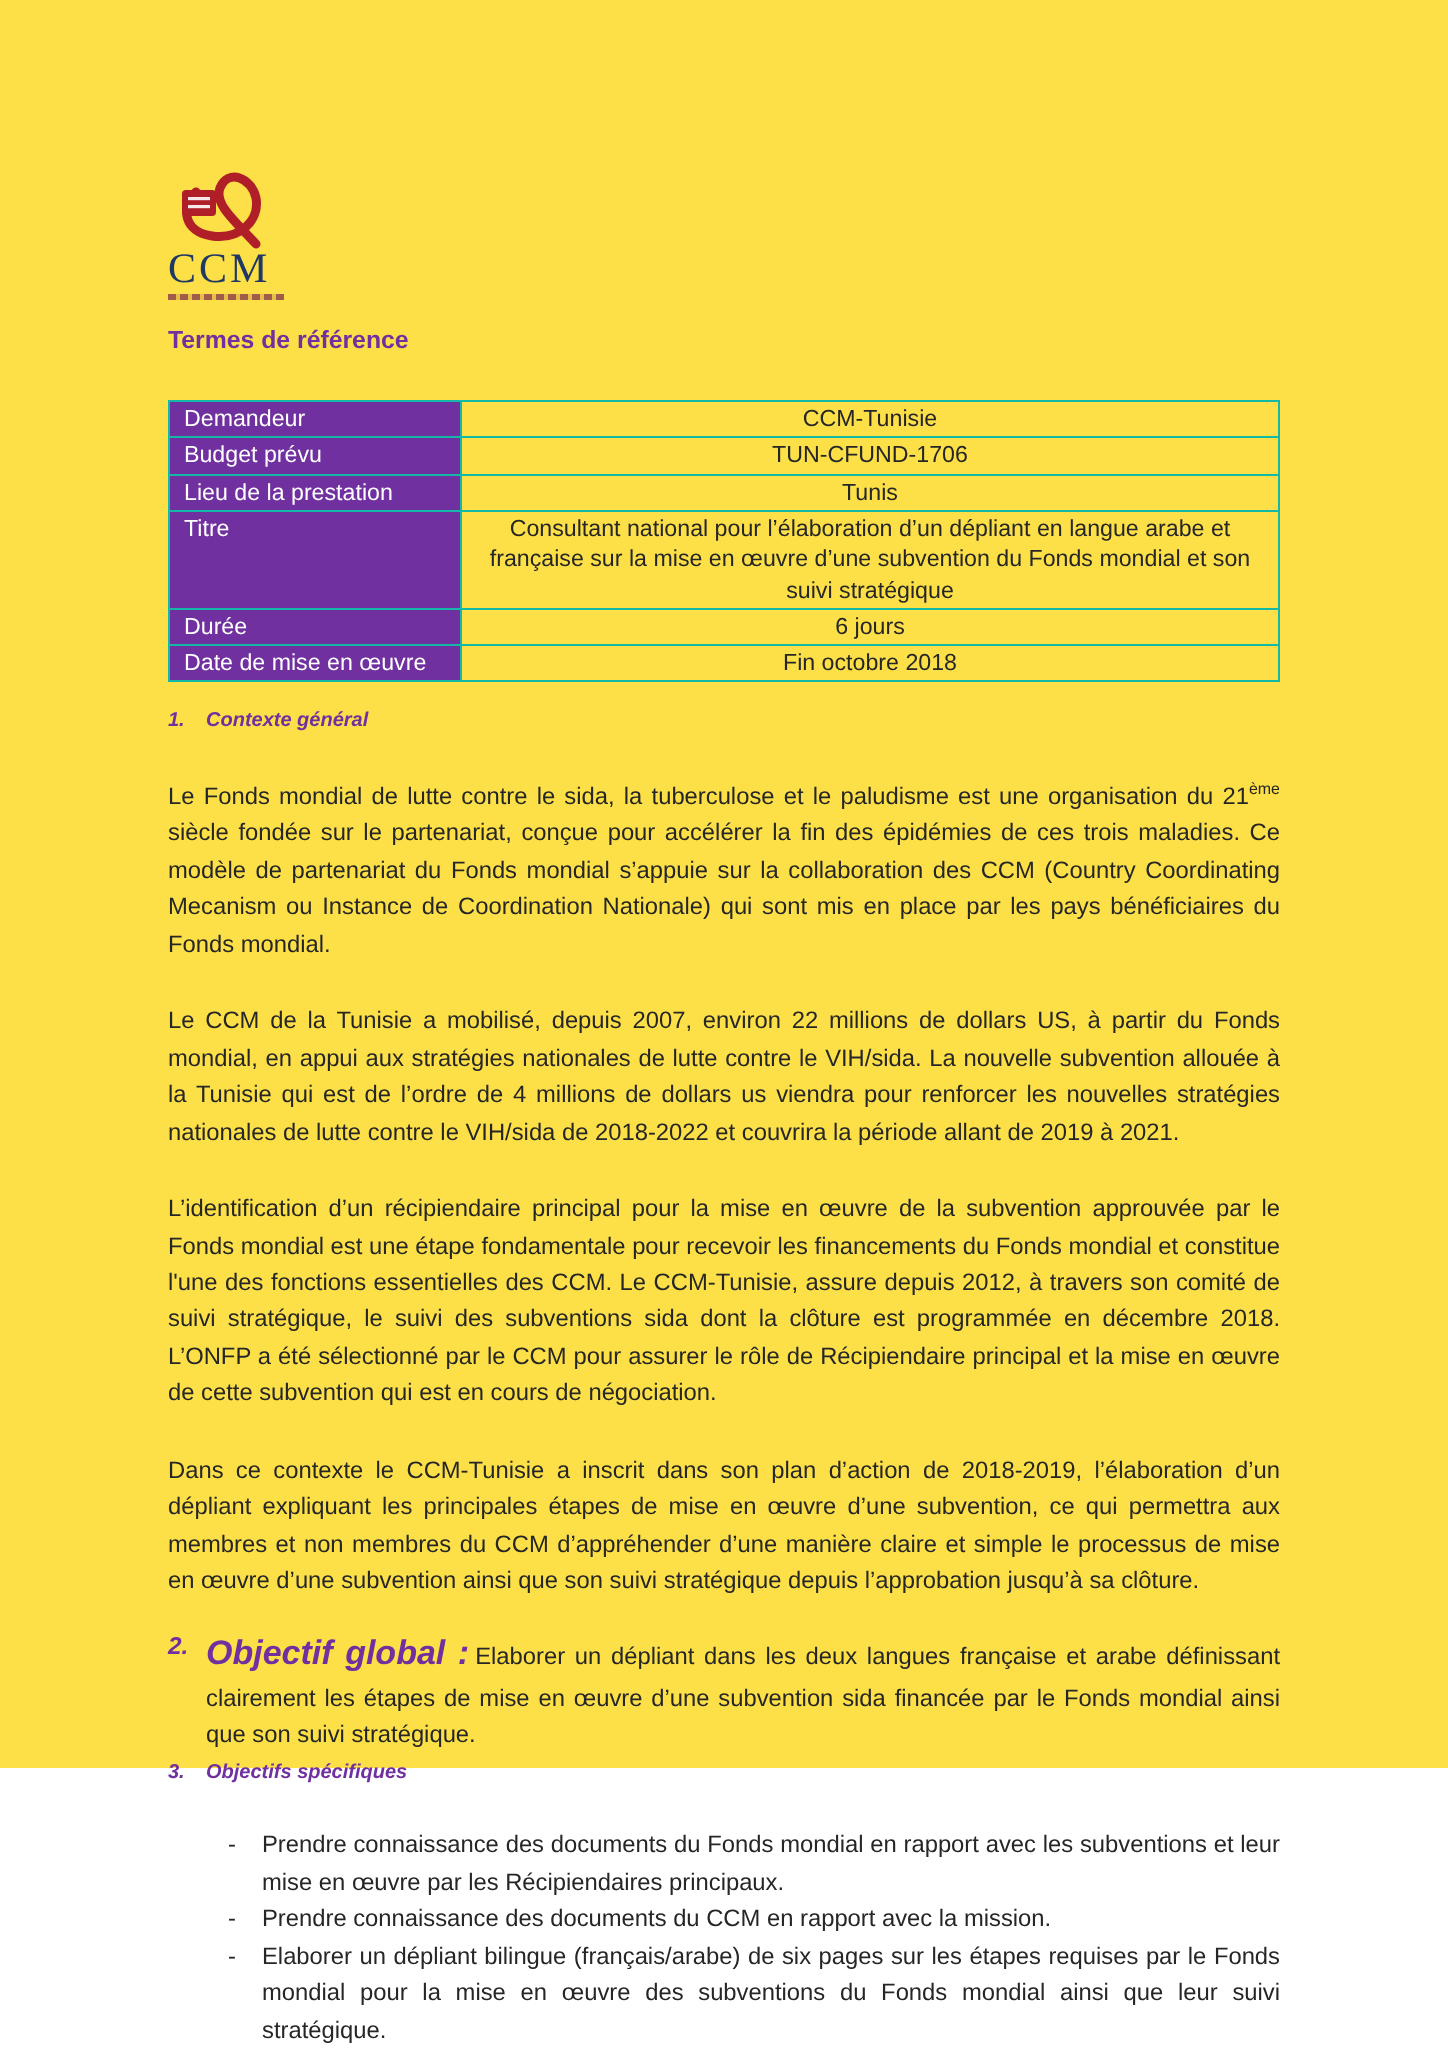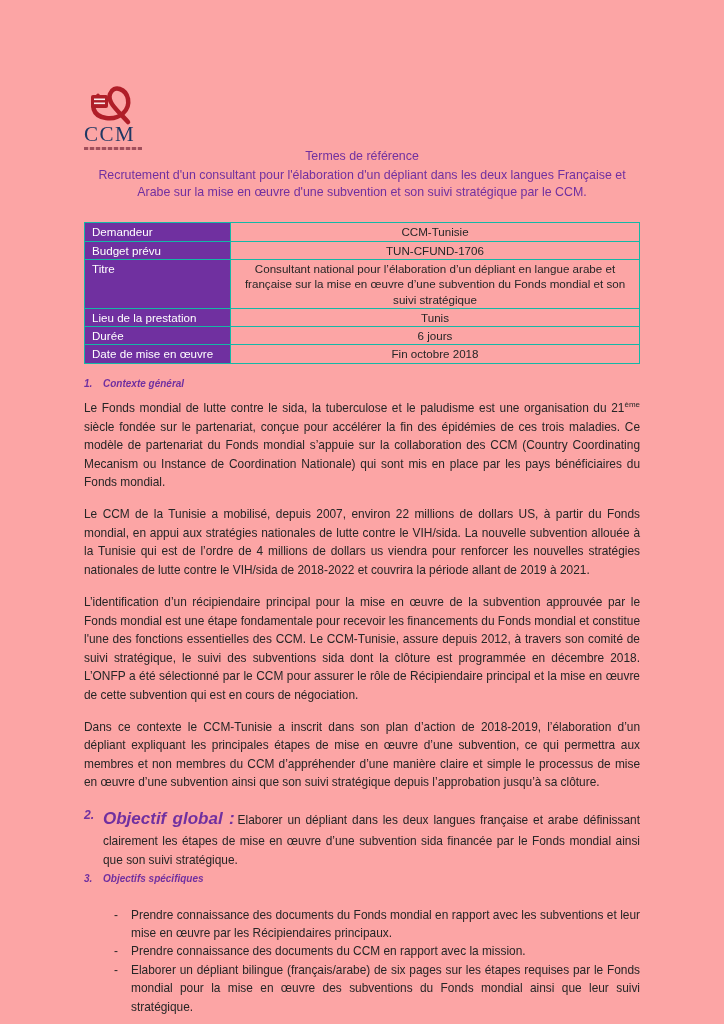--- a/index.html
+++ b/index.html
@@ -9,43 +9,43 @@
     --logo-blue:#1f3864;
   }
   *{box-sizing:border-box;}
   html,body{margin:0;padding:0;background:#ffffff;}
   body{
     width:724px;height:1024px;
     font-family:"Liberation Sans",sans-serif;
     color:var(--body);
     overflow:hidden;
   }
-  .page{position:relative;width:724px;height:1024px;background:#fca5a5;}
+  .page{position:relative;width:724px;height:884px;background:#fde047;}
   .content{padding:0 84px;}
 
   
   .logo-block{padding:82px 0 0 84px;height:146px;}
   .logo{width:64px;position:relative;}
   .logo svg{display:block;}
   .logo-acronym{
     font-family:"Liberation Serif",serif;
     color:var(--logo-blue);
     font-size:21px;letter-spacing:1.5px;line-height:1;
     margin-top:-4px;
   }
   .logo-caption-line{
     margin-top:2px;width:58px;height:3px;
     background:repeating-linear-gradient(90deg,#8a3a4a 0 4px,rgba(138,58,74,.25) 4px 6px);
     opacity:.8;
   }
 
   
   .title-block{
-    margin-top:2px;text-align:center;
-    color:var(--purple);font-weight:400;
+    margin-top:16px;text-align:left;
+    color:var(--purple);font-weight:700;
     font-size:12.4px;line-height:1.38;
   }
   .title-line1{margin-bottom:2px;}
   .title-line2{margin:0 6px;}
 
   
   table.info{
     width:100%;border-collapse:collapse;margin-top:21px;
     font-size:11.6px;line-height:1.32;
   }
@@ -56,21 +56,21 @@
   td.val{color:var(--body);text-align:center;}
 
   
   .sections{margin-top:12px;font-size:11.9px;line-height:1.55;}
   .sec-head{
     color:var(--purple);font-weight:700;font-style:italic;
     font-size:10px;margin:11px 0 5px;
     padding-left:19px;text-indent:-19px;
   }
   .sec-head .num{display:inline-block;width:19px;text-indent:0;}
-  .para{margin:8px 0 14px;text-align:justify;}
+  .para{margin:20px 0 14px;text-align:justify;}
   .para sup{font-size:8px;line-height:0;}
   .sec-inline{
     position:relative;padding-left:19px;margin:12px 0 2px;
     text-align:justify;
   }
   .sec-inline .num{
     position:absolute;left:0;top:0;
     color:var(--purple);font-weight:700;font-style:italic;font-size:12.2px;
   }
   .sec-inline .head-label{
@@ -101,40 +101,39 @@
       </svg>
       <div class="logo-acronym">CCM</div>
       <div class="logo-caption-line"></div>
     </div>
   </div>
 
   <div class="content">
 
     <div class="title-block">
       <div class="title-line1">Termes de référence</div>
-      <div class="title-line2">Recrutement d'un consultant pour l'élaboration d'un dépliant dans les deux langues Française et Arabe sur la mise en œuvre d'une subvention et son suivi stratégique par le CCM.</div>
     </div>
 
     <table class="info">
       <tbody id="info-table-body">
           <tr>
             <td class="lbl">Demandeur</td>
             <td class="val">CCM-Tunisie</td>
           </tr>
           <tr>
             <td class="lbl">Budget prévu</td>
             <td class="val">TUN-CFUND-1706</td>
           </tr>
           <tr>
+            <td class="lbl">Lieu de la prestation</td>
+            <td class="val">Tunis</td>
+          </tr>
+          <tr>
             <td class="lbl">Titre</td>
             <td class="val">Consultant national pour l’élaboration d’un dépliant en langue arabe et française sur la mise en œuvre d’une subvention du Fonds mondial et son suivi stratégique</td>
-          </tr>
-          <tr>
-            <td class="lbl">Lieu de la prestation</td>
-            <td class="val">Tunis</td>
           </tr>
           <tr>
             <td class="lbl">Durée</td>
             <td class="val">6 jours</td>
           </tr>
           <tr>
             <td class="lbl">Date de mise en œuvre</td>
             <td class="val">Fin octobre 2018</td>
           </tr>
         </tbody>

